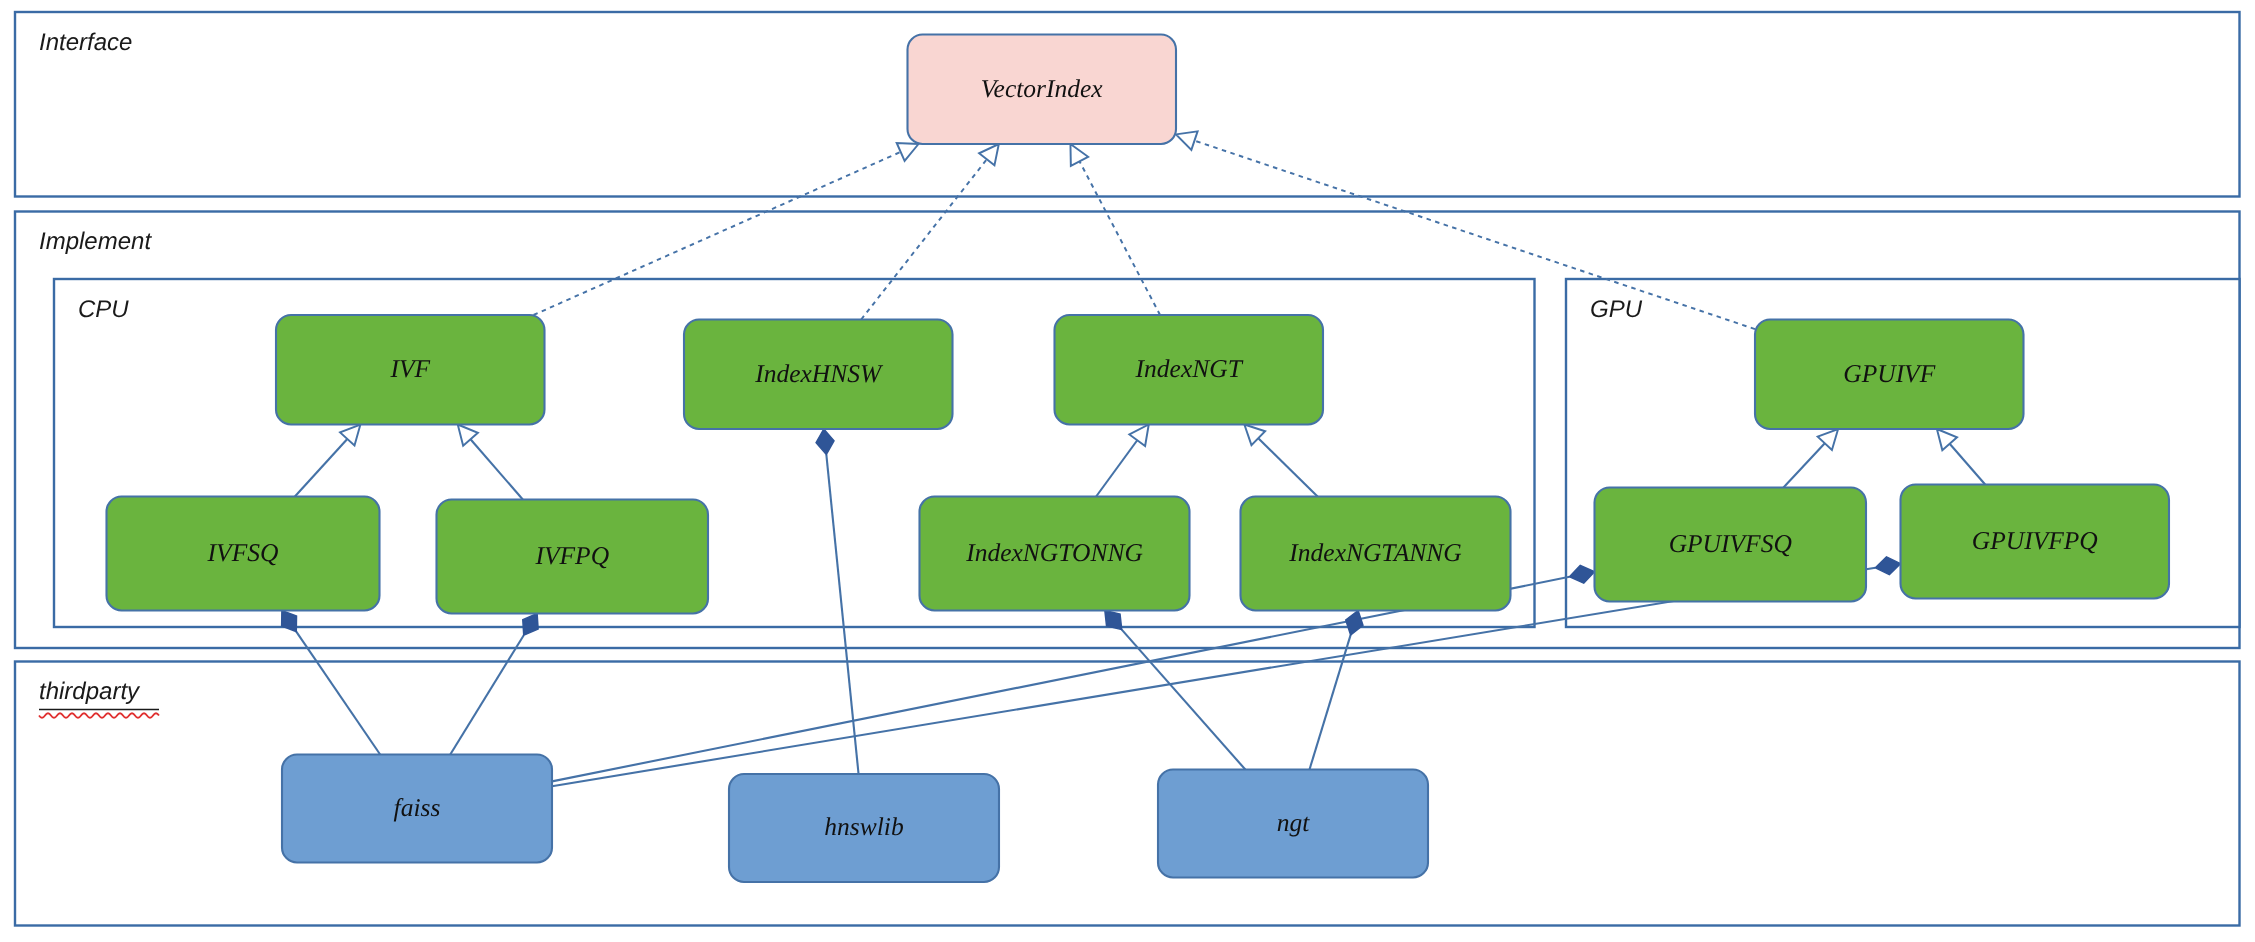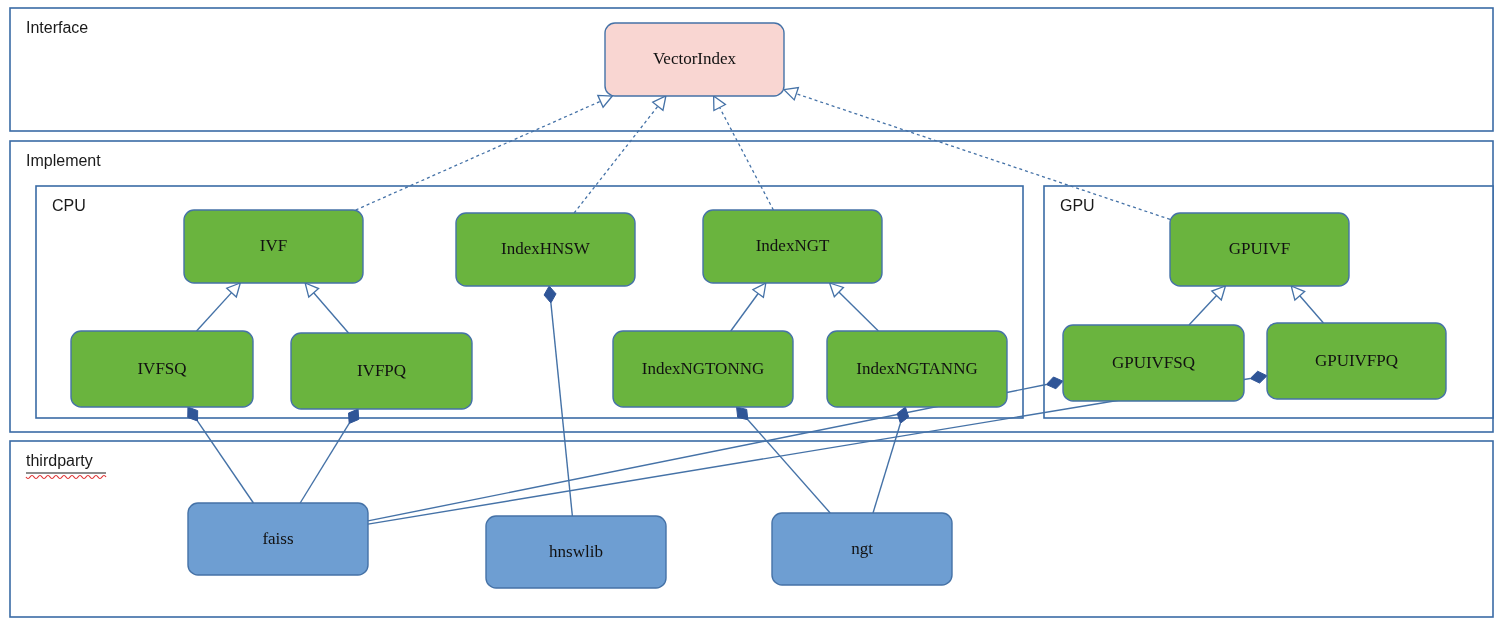--- a/index.html
+++ b/index.html
@@ -1,20 +1,20 @@
 <!DOCTYPE html>
 <html><head>
 <meta charset="utf-8">
 <style>
   html,body{margin:0;padding:0;background:#ffffff;}
   body{
     width:1503px;height:628px;overflow:hidden;
     font-family:"Liberation Sans",sans-serif;
   }
-  #diagram-root{position:relative;width:1503px;height:628px;}
+  #diagram-root{position:relative;width:1503px;height:628px;font-style:italic;}
   svg#diagram{position:absolute;left:0;top:0;width:1503px;height:628px;display:block;}
 
   .frame-rect{fill:#ffffff;stroke:#3a6ba5;stroke-width:1.6;}
   .frame-label{
     font-family:"Liberation Sans",sans-serif;
     font-size:16px;fill:#1a1a1a;dominant-baseline:middle;
   }
   .node-rect{stroke:#4572a7;stroke-width:1.4;}
   .node-label{
     font-family:"Liberation Serif",serif;

